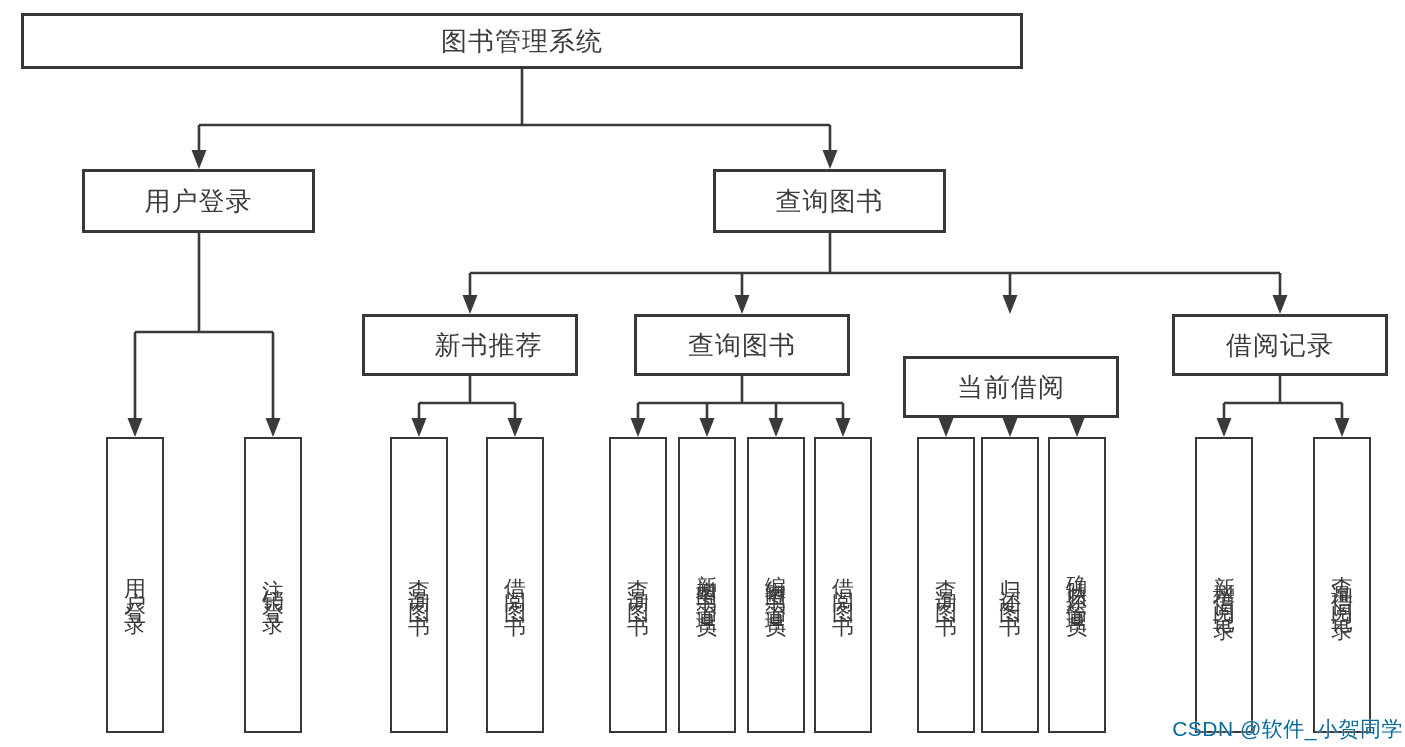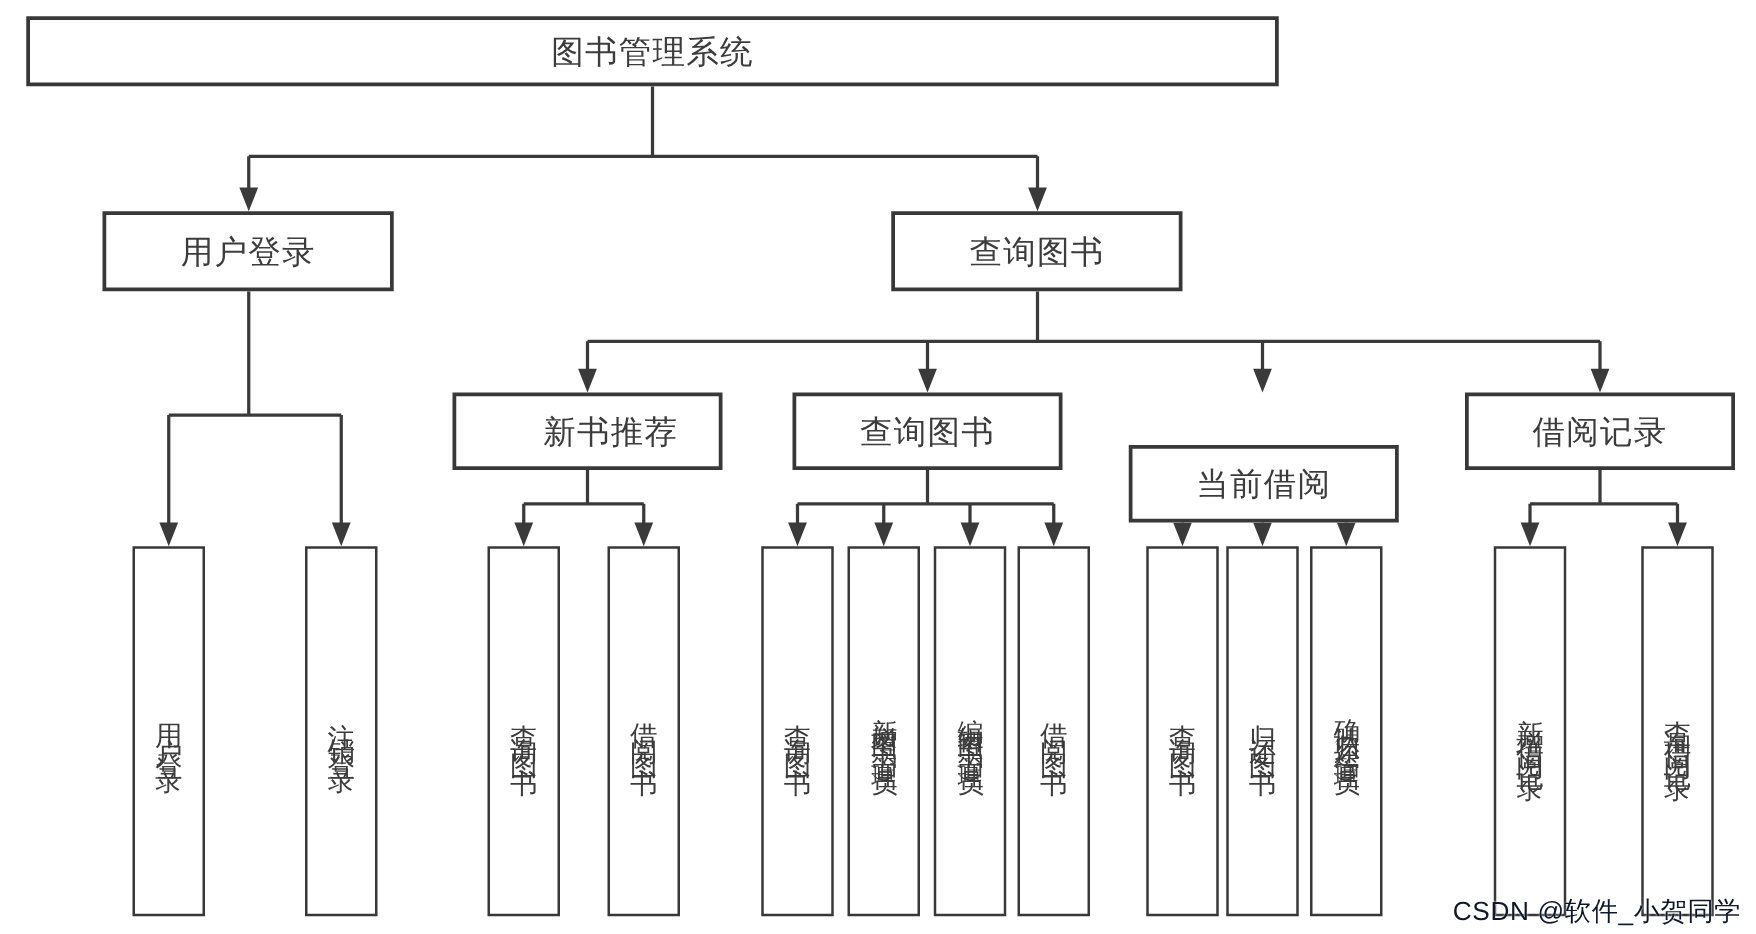--- a/index.html
+++ b/index.html
@@ -15,22 +15,22 @@
   }
   .h-node{font-size:26px;letter-spacing:1px;white-space:nowrap;}
   .v-node{border-width:2.5px;}
   .v-node .vtext{
     writing-mode:vertical-rl;text-orientation:mixed;
     font-size:22px;line-height:1;letter-spacing:12px;
   }
   .v-node .ls6{letter-spacing:9px;}
   .v-node .ls9{letter-spacing:6px;font-size:21px;}
   .watermark{
-    position:absolute;right:12px;bottom:4px;font-size:21px;letter-spacing:0.5px;
-    color:#0f172a;text-shadow:0 0 2px #ffffff;white-space:nowrap;z-index:5;
+    position:absolute;right:2px;bottom:4px;font-size:21px;letter-spacing:0.5px;
+    color:#0369a1;text-shadow:0 0 2px #ffffff;white-space:nowrap;z-index:5;
   }
 </style>
 </head>
 <body>
 
 <div class="stage">
 
   <svg class="connectors" width="1405" height="747" viewBox="0 0 1405 747" aria-hidden="true">
     <g stroke="#3a3a3a" stroke-width="2.6" fill="none">
 

